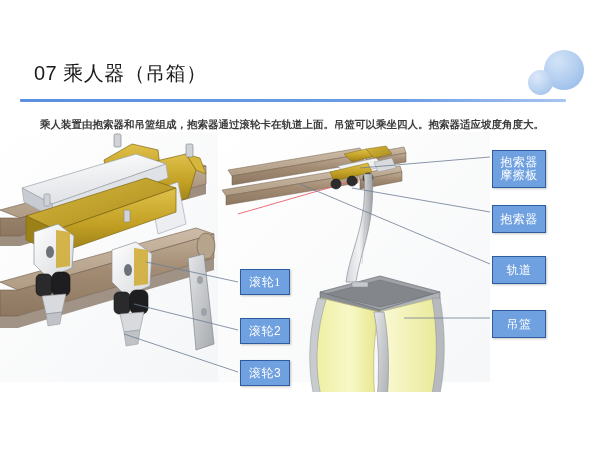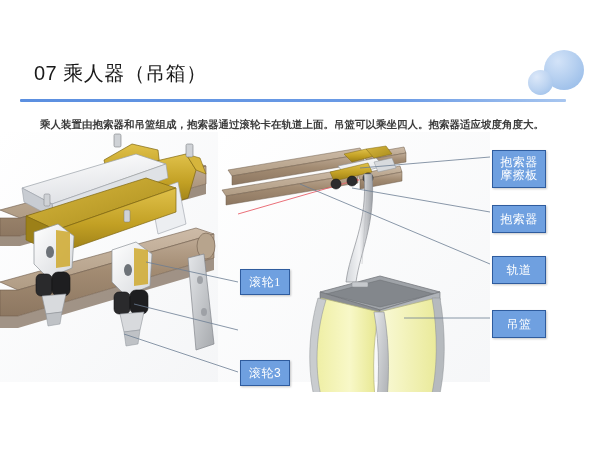--- a/index.html
+++ b/index.html
@@ -350,18 +350,21 @@
   </div>
 
   <div class="callout cl-rail">
     <span>轨道</span>
   </div>
 
   <div class="callout cl-roller1">
     <span>滚轮1</span>
   </div>
 
+  <div class="callout cl-roller2">
+    <span>滚轮2</span>
+  </div>
 
   <div class="callout cl-roller3">
     <span>滚轮3</span>
   </div>
 
 </div>
 
 </body></html>

